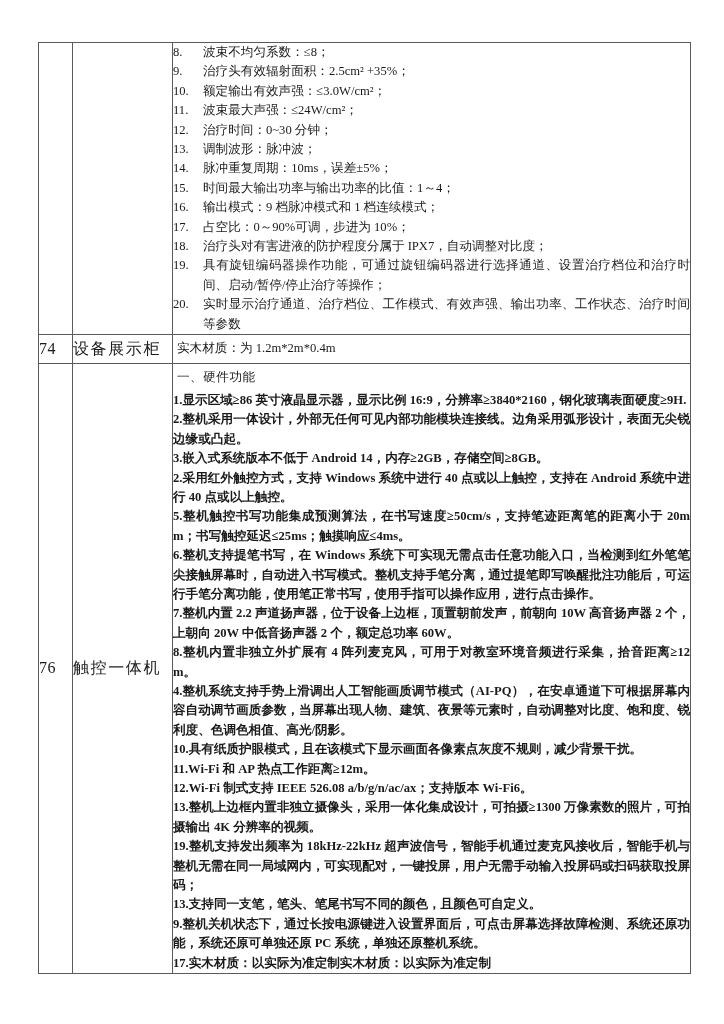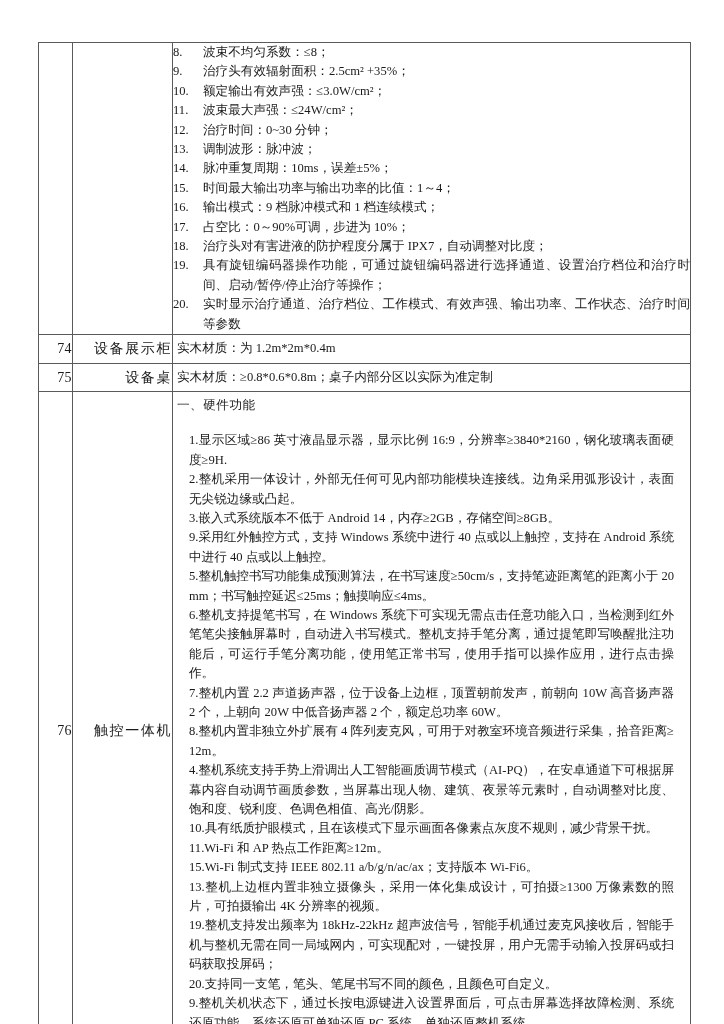--- a/index.html
+++ b/index.html
@@ -33,23 +33,23 @@
     border: 1px solid #5a5a5a;
     vertical-align: top;
     padding: 0;
     background: #ffffff;
   }
   .col-no   { width: 34px; }
   .col-name { width: 100px; }
   .col-desc { width: 518px; }
 
   .cell-no, .cell-name {
-    text-align: right;
+    text-align: left;
     vertical-align: middle !important;
-    font-size: 14px;
+    font-size: 16px;
     line-height: 1.5;
     padding: 3px 2px;
     letter-spacing: 0.4px;
   }
   .cell-name {
     letter-spacing: 1.6px;
   }
   .cell-desc {
     padding: 2px 5px 3px 6px;
     font-size: 12.6px;
@@ -80,23 +80,24 @@
     left: 0;
     top: 0;
     width: 26px;
     text-align: left;
   }
   .hw-head {
     margin: 0;
     letter-spacing: 0.5px;
   }
   .hw-list {
-    margin: 16px;
+    margin: 0;
     padding: 0;
     list-style: none;
+    font-weight: bold;
   }
   .hw-list li {
     margin: 0;
     padding: 0;
     text-align: justify;
     text-justify: inter-ideograph;
     word-break: break-all;
   }
   .tall-row .cell-no,
   .tall-row .cell-name {
@@ -138,49 +139,42 @@
       </tr>
 
       <tr>
         <td class="cell-no">74</td>
         <td class="cell-name">设备展示柜</td>
         <td class="cell-desc">
           <p>实木材质：为 1.2m*2m*0.4m</p>
         </td>
       </tr>
 
-      <tr>
-        <td class="cell-no">75</td>
-        <td class="cell-name">设备桌</td>
-        <td class="cell-desc">
-          <p>实木材质：≥0.8*0.6*0.8m；桌子内部分区以实际为准定制</p>
-        </td>
-      </tr>
 
       <tr class="tall-row">
         <td class="cell-no">76</td>
         <td class="cell-name">触控一体机</td>
         <td class="cell-desc">
           <p class="hw-head">一、硬件功能</p>
           <ul class="hw-list">
             <li>1.显示区域≥86 英寸液晶显示器，显示比例 16:9，分辨率≥3840*2160，钢化玻璃表面硬度≥9H.</li>
             <li>2.整机采用一体设计，外部无任何可见内部功能模块连接线。边角采用弧形设计，表面无尖锐边缘或凸起。</li>
             <li>3.嵌入式系统版本不低于 Android 14，内存≥2GB，存储空间≥8GB。</li>
-            <li>9.采用红外触控方式，支持 Windows 系统中进行 40 点或以上触控，支持在 Android 系统中进行 40 点或以上触控。</li>
+            <li>2.采用红外触控方式，支持 Windows 系统中进行 40 点或以上触控，支持在 Android 系统中进行 40 点或以上触控。</li>
             <li>5.整机触控书写功能集成预测算法，在书写速度≥50cm/s，支持笔迹距离笔的距离小于 20mm；书写触控延迟≤25ms；触摸响应≤4ms。</li>
             <li>6.整机支持提笔书写，在 Windows 系统下可实现无需点击任意功能入口，当检测到红外笔笔尖接触屏幕时，自动进入书写模式。整机支持手笔分离，通过提笔即写唤醒批注功能后，可运行手笔分离功能，使用笔正常书写，使用手指可以操作应用，进行点击操作。</li>
             <li>7.整机内置 2.2 声道扬声器，位于设备上边框，顶置朝前发声，前朝向 10W 高音扬声器 2 个，上朝向 20W 中低音扬声器 2 个，额定总功率 60W。</li>
             <li>8.整机内置非独立外扩展有 4 阵列麦克风，可用于对教室环境音频进行采集，拾音距离≥12m。</li>
             <li>4.整机系统支持手势上滑调出人工智能画质调节模式（AI-PQ），在安卓通道下可根据屏幕内容自动调节画质参数，当屏幕出现人物、建筑、夜景等元素时，自动调整对比度、饱和度、锐利度、色调色相值、高光/阴影。</li>
             <li>10.具有纸质护眼模式，且在该模式下显示画面各像素点灰度不规则，减少背景干扰。</li>
             <li>11.Wi-Fi 和 AP 热点工作距离≥12m。</li>
-            <li>15.Wi-Fi 制式支持 IEEE 802.11 a/b/g/n/ac/ax；支持版本 Wi-Fi6。</li>
+            <li>12.Wi-Fi 制式支持 IEEE 526.08 a/b/g/n/ac/ax；支持版本 Wi-Fi6。</li>
             <li>13.整机上边框内置非独立摄像头，采用一体化集成设计，可拍摄≥1300 万像素数的照片，可拍摄输出 4K 分辨率的视频。</li>
             <li>19.整机支持发出频率为 18kHz-22kHz 超声波信号，智能手机通过麦克风接收后，智能手机与整机无需在同一局域网内，可实现配对，一键投屏，用户无需手动输入投屏码或扫码获取投屏码；</li>
-            <li>20.支持同一支笔，笔头、笔尾书写不同的颜色，且颜色可自定义。</li>
+            <li>13.支持同一支笔，笔头、笔尾书写不同的颜色，且颜色可自定义。</li>
             <li>9.整机关机状态下，通过长按电源键进入设置界面后，可点击屏幕选择故障检测、系统还原功能，系统还原可单独还原 PC 系统，单独还原整机系统。</li>
             <li>17.实木材质：以实际为准定制实木材质：以实际为准定制</li>
           </ul>
         </td>
       </tr>
     </tbody>
   </table>
 </div>
 
 </body></html>

